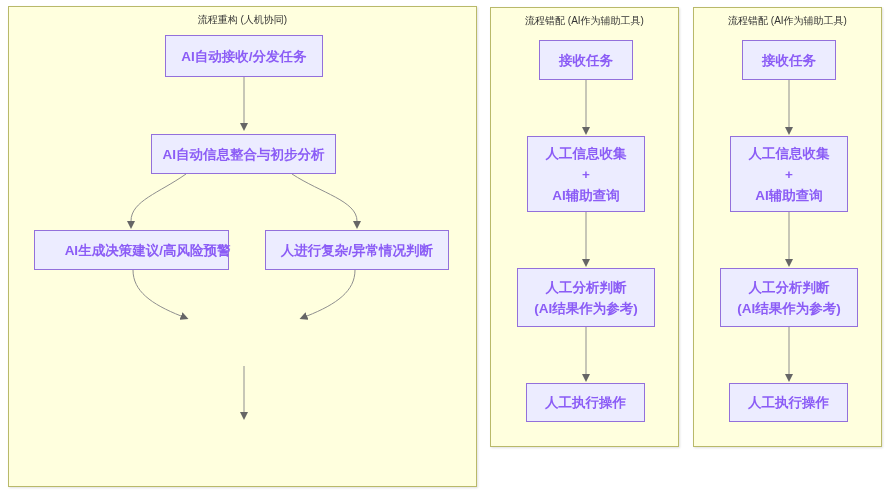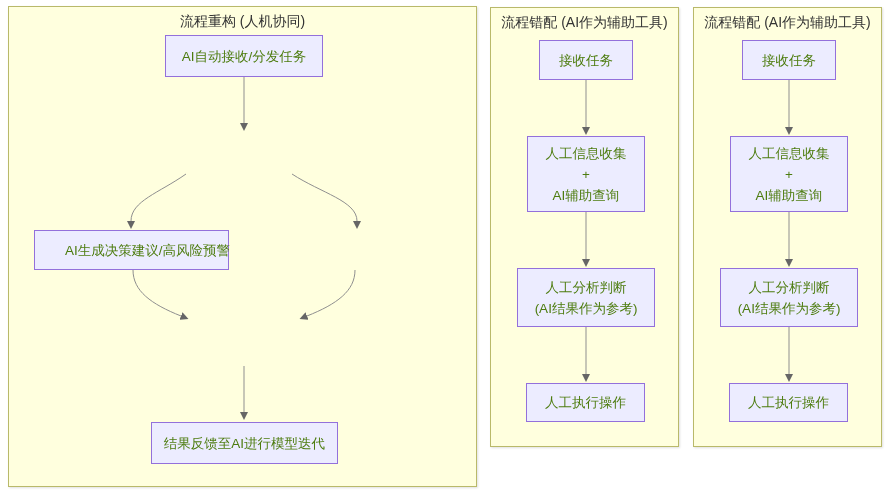--- a/index.html
+++ b/index.html
@@ -7,30 +7,30 @@
   .canvas{position:relative;width:889px;height:495px;background:#ffffff;overflow:hidden;}
   .panel{
     position:absolute;
     background:#ffffde;
     border:1px solid #b9b96a;
     box-shadow:1px 1px 2px rgba(0,0,0,0.12);
     box-sizing:border-box;
   }
   .panel-title{
     position:absolute;top:6px;left:0;width:100%;
-    text-align:center;font-size:14px;color:#333333;white-space:nowrap;
+    text-align:center;font-size:10px;color:#333333;white-space:nowrap;
   }
   .node{
     position:absolute;
     background:#ececff;
     border:1px solid #9370db;
     box-sizing:border-box;
     display:flex;flex-direction:column;align-items:center;justify-content:center;
-    font-size:13.5px;line-height:21px;color:#4d7c0f;
-    text-align:center;white-space:nowrap;
+    font-size:13.5px;line-height:21px;color:#8b5cf6;
+    text-align:center;white-space:nowrap;font-weight:bold;
   }
   .edges{position:absolute;left:0;top:0;pointer-events:none;}
   .edges path.link{fill:none;stroke:#8f8f8f;stroke-width:1;}
 </style>
 </head>
 <body>
 
 <div class="canvas">
 
   <div class="panel" style="left:8px;top:6px;width:469px;height:481px;">
@@ -46,25 +46,28 @@
       <path class="link" d="M177,167 C150,186 122,194 122,214" marker-end="url(#ah1)"></path>
       <path class="link" d="M283,167 C312,186 348,194 348,214" marker-end="url(#ah1)"></path>
       <path class="link" d="M124,263 C124,284 142,297 172,309" marker-end="url(#ah1)"></path>
       <path class="link" d="M346,263 C346,284 328,297 298,309" marker-end="url(#ah1)"></path>
       <path class="link" d="M235,359 L235,405" marker-end="url(#ah1)"></path>
     </svg>
 
     <div class="node" style="left:156px;top:28px;width:158px;height:42px;">
       <span>AI自动接收/分发任务</span>
     </div>
+    <div class="node" style="left:142px;top:127px;width:185px;height:40px;">
+      <span>AI自动信息整合与初步分析</span>
+    </div>
     <div class="node" style="left:25px;top:223px;width:195px;height:40px;padding-left:32px;">
       <span>AI生成决策建议/高风险预警</span>
     </div>
-    <div class="node" style="left:142px;top:415px;width:187px;height:42px;">
-      <span>结果反馈至AI进行模型迭代</span>
+    <div class="node" style="left:256px;top:223px;width:184px;height:40px;">
+      <span>人进行复杂/异常情况判断</span>
     </div>
   </div>
 
   <div class="panel" style="left:490px;top:7px;width:189px;height:440px;">
     <div class="panel-title">流程错配 (AI作为辅助工具)</div>
 
     <svg class="edges" width="189" height="440" viewBox="0 0 189 440">
       <defs>
         <marker id="ah2" markerWidth="8" markerHeight="8" refX="0" refY="4" orient="auto" markerUnits="userSpaceOnUse">
           <path d="M0,0 L8,4 L0,8 z" fill="#666666"></path>

